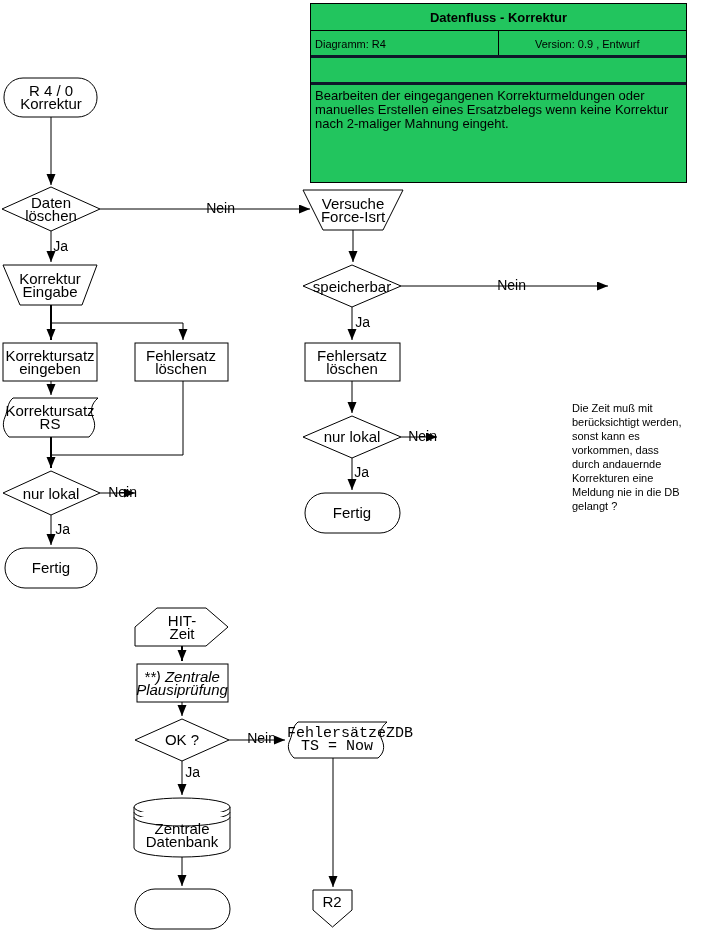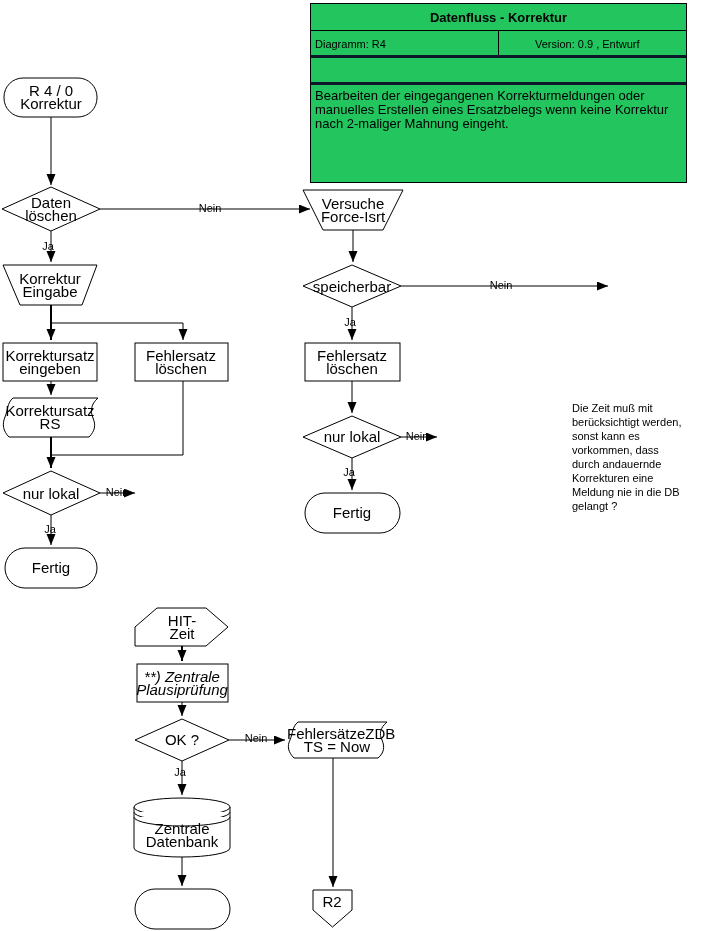--- a/index.html
+++ b/index.html
@@ -7,21 +7,21 @@
     position:relative;width:704px;height:931px;background:#ffffff;
     font-family:"Liberation Sans","DejaVu Sans",sans-serif;color:#000;
     overflow:hidden;
   }
   #diagram-svg{position:absolute;left:0;top:0;}
   .lbl{
     position:absolute;text-align:center;font-size:15px;line-height:13px;
     white-space:pre-line;color:#000;
   }
   .edge-lbl{
-    position:absolute;text-align:center;font-size:11px;line-height:13px;color:#000;
+    position:absolute;text-align:right;font-size:14px;line-height:13px;color:#000;
   }
   
   .tb{position:absolute;left:310px;top:3px;width:377px;height:180px;
       border:1px solid #000;box-sizing:border-box;background:#22c55e;}
   .tb-title{height:27px;line-height:27px;border-bottom:1px solid #000;
       font-size:13px;font-weight:bold;text-align:center;box-sizing:border-box;}
   .tb-row{display:flex;height:27px;border-bottom:3px solid #0f172a;box-sizing:border-box;gap:32px;}
   .tb-cell{font-size:11px;line-height:26px;padding-left:4px;box-sizing:border-box;overflow:hidden;}
   .tb-cell.c1{width:188px;border-right:1px solid #000;}
   .tb-cell.c2{flex:1;}
@@ -114,21 +114,21 @@
   <div class="lbl" style="left:302px;top:280px;width:100px;">speicherbar</div>
   <div class="lbl" style="left:302px;top:349px;width:100px;">Fehlersatz
 löschen</div>
   <div class="lbl" style="left:302px;top:430px;width:100px;">nur lokal</div>
   <div class="lbl" style="left:302px;top:506px;width:100px;">Fertig</div>
   <div class="lbl" style="left:132px;top:614px;width:100px;">HIT-
 Zeit</div>
   <div class="lbl" style="left:132px;top:670px;width:100px;font-style:italic;">**) Zentrale
 Plausiprüfung</div>
   <div class="lbl" style="left:132px;top:733px;width:100px;">OK ?</div>
-  <div class="lbl" style="left:287px;top:727px;width:100px;">FehlersätzeZDB
+  <div class="lbl" style="left:287px;top:727px;width:100px;font-family:Liberation Mono, monospace;">FehlersätzeZDB
 TS = Now</div>
   <div class="lbl" style="left:132px;top:822px;width:100px;">Zentrale
 Datenbank</div>
   <div class="lbl" style="left:132px;top:901px;width:100px;margin-top:32px;">Daten Ok</div>
   <div class="lbl" style="left:307px;top:895px;width:50px;">R2</div>
 
   <div class="edge-lbl" style="left:185px;top:202px;width:50px;">Nein</div>
   <div class="edge-lbl" style="left:28px;top:240px;width:40px;">Ja</div>
   <div class="edge-lbl" style="left:476px;top:279px;width:50px;">Nein</div>
   <div class="edge-lbl" style="left:330px;top:316px;width:40px;">Ja</div>

